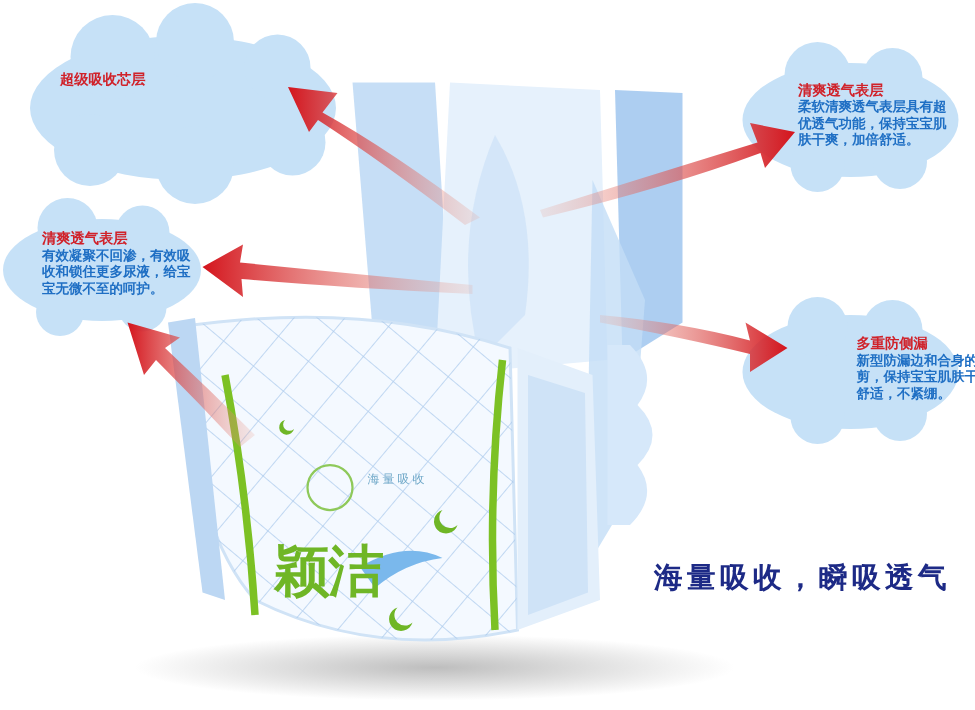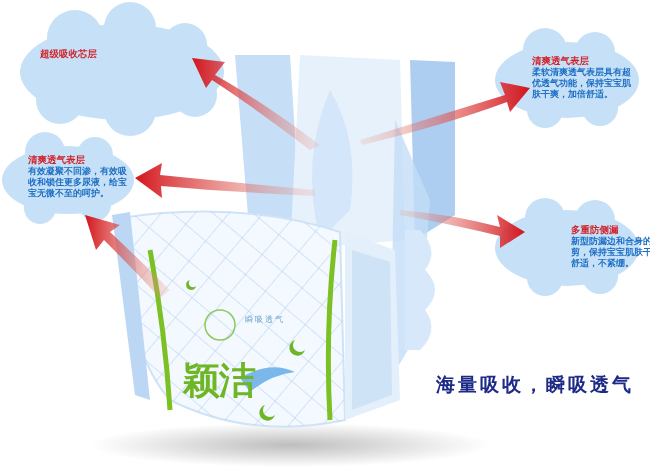--- a/index.html
+++ b/index.html
@@ -113,15 +113,15 @@
   <div class="cloud-text" style="left:28px;top:154px;width:102px;">
     <span class="ttl">清爽透气表层</span>
     <span class="desc">有效凝聚不回渗，有效吸收和锁住更多尿液，给宝宝无微不至的呵护。</span>
   </div>
   <div class="cloud-text" style="left:523px;top:224px;width:112px;margin-left:48px;">
     <span class="ttl">多重防侧漏</span>
     <span class="desc">新型防漏边和合身的立体裁剪，保持宝宝肌肤干爽，更舒适，不紧绷。</span>
   </div>
 
   <div class="brand">颖洁</div>
-  <div class="bubble-txt">瞬吸透气</div>
+  <div class="bubble-txt">海量吸收</div>
   <div class="slogan">海量吸收，瞬吸透气</div>
 </div>
 
 </body></html>

